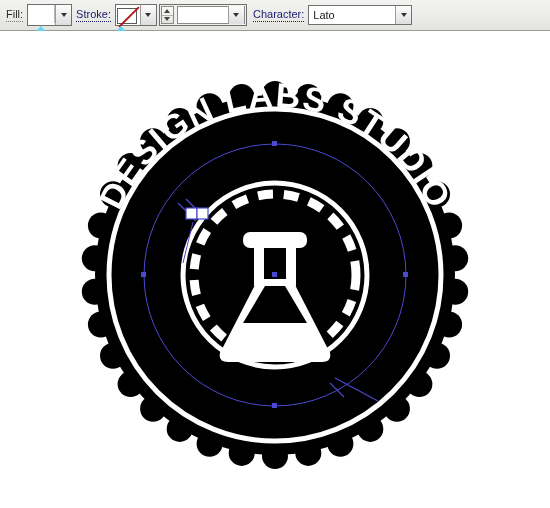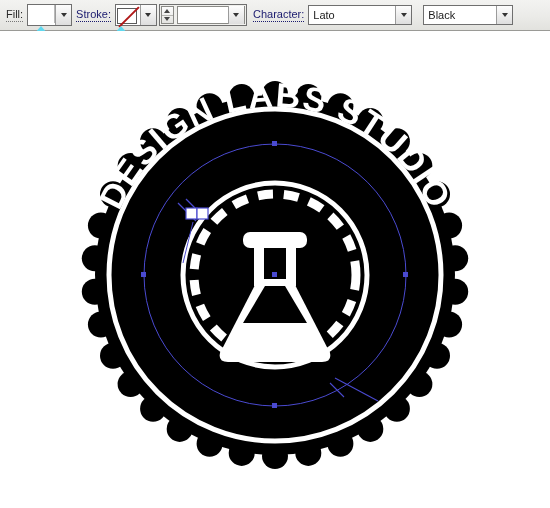--- a/index.html
+++ b/index.html
@@ -61,21 +61,21 @@
   }
   .dd-arrow .tri{
     width:0;height:0;border-left:3px solid transparent;
     border-right:3px solid transparent;border-top:4px solid #333;
   }
 
   
   .combo{
     display:flex;align-items:center;height:20px;
     border:1px solid #6f6f6f;background:#ffffff;
-    margin-right:11px;box-sizing:border-box;
+    margin-right:3px;box-sizing:border-box;
   }
   .combo .val{
     font-size:11px;color:#1a1a1a;padding:0 4px;
     flex:1;overflow:hidden;line-height:18px;
   }
   .combo .dd-arrow{height:18px;}
 
   
   .spinner{
     width:14px;height:20px;display:flex;flex-direction:column;
@@ -185,26 +185,20 @@
 
   <span class="cb-label">Character:</span>
 
   <div class="combo" style="width:104px;">
     <span class="val">Lato</span>
     <div class="dd-arrow">
         <i class="tri"></i>
       </div>
   </div>
 
-  <div class="combo" style="width:90px;">
-    <span class="val">Black</span>
-    <div class="dd-arrow">
-        <i class="tri"></i>
-      </div>
-  </div>
 
 
 </div>
 
 <div class="callout" id="callout-white">
   <span>White</span>
 </div>
 <div class="callout" id="callout-none">
   <span>None</span>
 </div>

